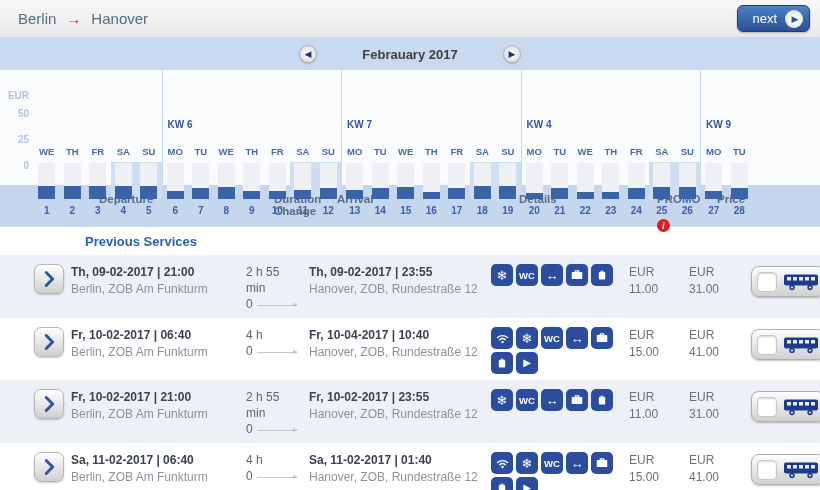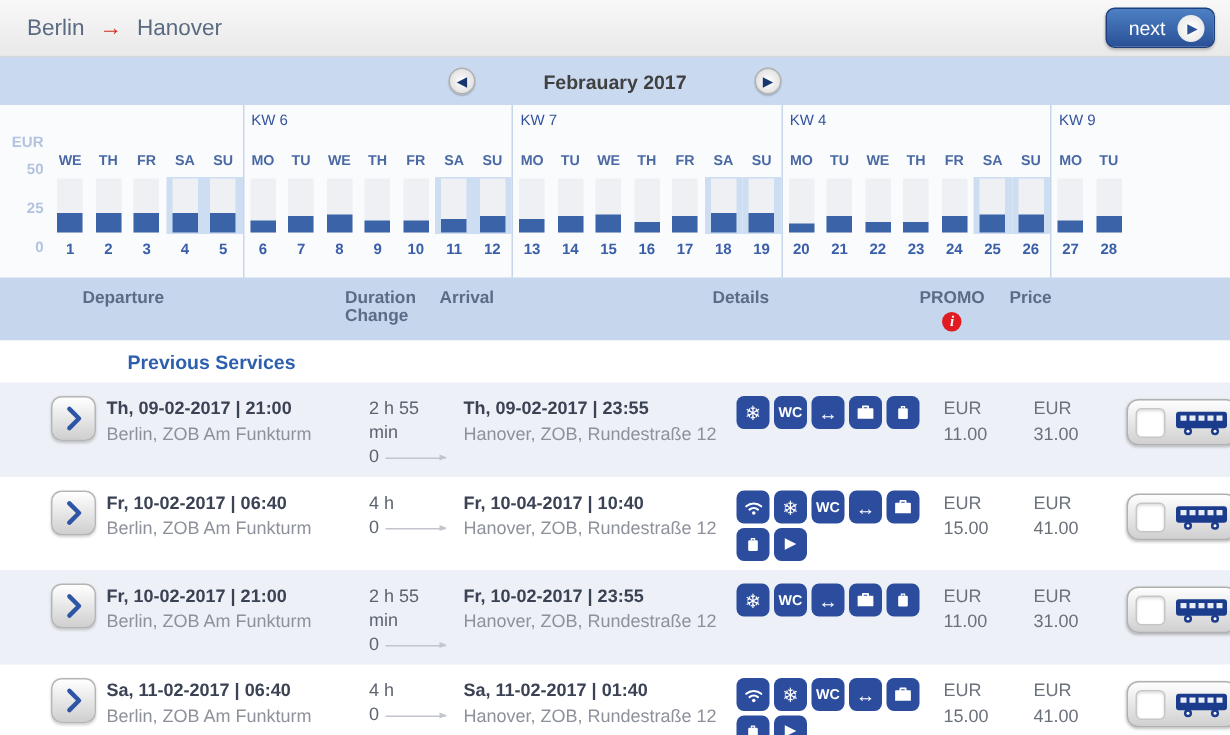--- a/index.html
+++ b/index.html
@@ -32,42 +32,42 @@
   
   .calendar { height: 115px; background: #fafbfd; display: flex; }
   .axis { width: 34px; position: relative; flex: none; }
   .axis span { position: absolute; right: 5px; font-size: 10px; font-weight: bold; color: #b3c3de; }
   .axis .a-cur { top: 20px; } .axis .a-50 { top: 38px; }
   .axis .a-25 { top: 64px; } .axis .a-0 { top: 90px; }
   .weeks { display: flex; flex: 1; }
   .week { border-left: 1px solid #c8d6ea; }
   .week:first-child { border-left: none; }
   .week:last-child { flex: 1; }
-  .kw { height: 20px; font-size: 10px; font-weight: normal; color: #33549c; padding: 5px 0 0 5px; }
+  .kw { height: 20px; font-size: 10px; font-weight: bold; color: #33549c; padding: 5px 0 0 5px; margin-top: 44px; }
   .days { display: flex; margin-top: 12px; }
   .day { width: 25.5px; display: flex; flex-direction: column; align-items: center; cursor: pointer; }
   .dow { height: 16px; font-size: 9.5px; font-weight: bold; color: #4a69a3; }
   .bar-zone { width: 100%; height: 38px; display: flex; justify-content: center; align-items: flex-end; padding-bottom: 1px; }
   .bar-zone.weekend { background: #cddef3; }
   .bar { width: 17px; height: 36px; background: #eef0f4; position: relative; }
   .fill { position: absolute; left: 0; right: 0; bottom: 0; background: #3b63a8; }
   .num { height: 16px; font-size: 10px; font-weight: bold; color: #3a5fa8; padding-top: 5px; }
 
   
   .thead { height: 42px; background: #c5d6ed; display: flex; align-items: flex-start;
-    padding-top: 8px; font-size: 11.5px; font-weight: bold; color: #5c6c86; }
+    padding-top: 8px; font-size: 11.5px; font-weight: bold; color: #5c6c86; padding-left: 44px; }
   .c-exp { width: 55px; flex: none; }
   .c-dep { width: 175px; flex: none; }
   .c-dur { width: 63px; flex: none; }
   .c-arr { width: 182px; flex: none; }
   .c-det { width: 138px; flex: none; }
   .c-promo { width: 60px; flex: none; }
   .c-price { width: 62px; flex: none; }
   .c-act { flex: 1; }
-  .promo-hdr { display: inline-flex; flex-direction: column; align-items: center; gap: 3px; }
+  .promo-hdr { display: inline-flex; flex-direction: column; gap: 14px; }
   .info-badge { width: 13px; height: 13px; border-radius: 50%; background: #e01b22;
     color: #fff; font-family: "Liberation Serif", serif; font-style: italic;
     font-weight: bold; font-size: 10px; line-height: 13px; text-align: center; cursor: pointer; }
 
   .prev-row { height: 28px; background: #fff; display: flex; align-items: center; padding-left: 85px; }
   .prev-link { font-size: 13px; font-weight: bold; color: #2e5fae; cursor: pointer; }
 
   .service-row { display: flex; align-items: flex-start; padding: 9px 16px 6px; min-height: 57px; }
   .service-row.shaded { background: #edf0f6; }
   .exp-btn { width: 30px; height: 30px; margin-left: 18px; border-radius: 7px;

